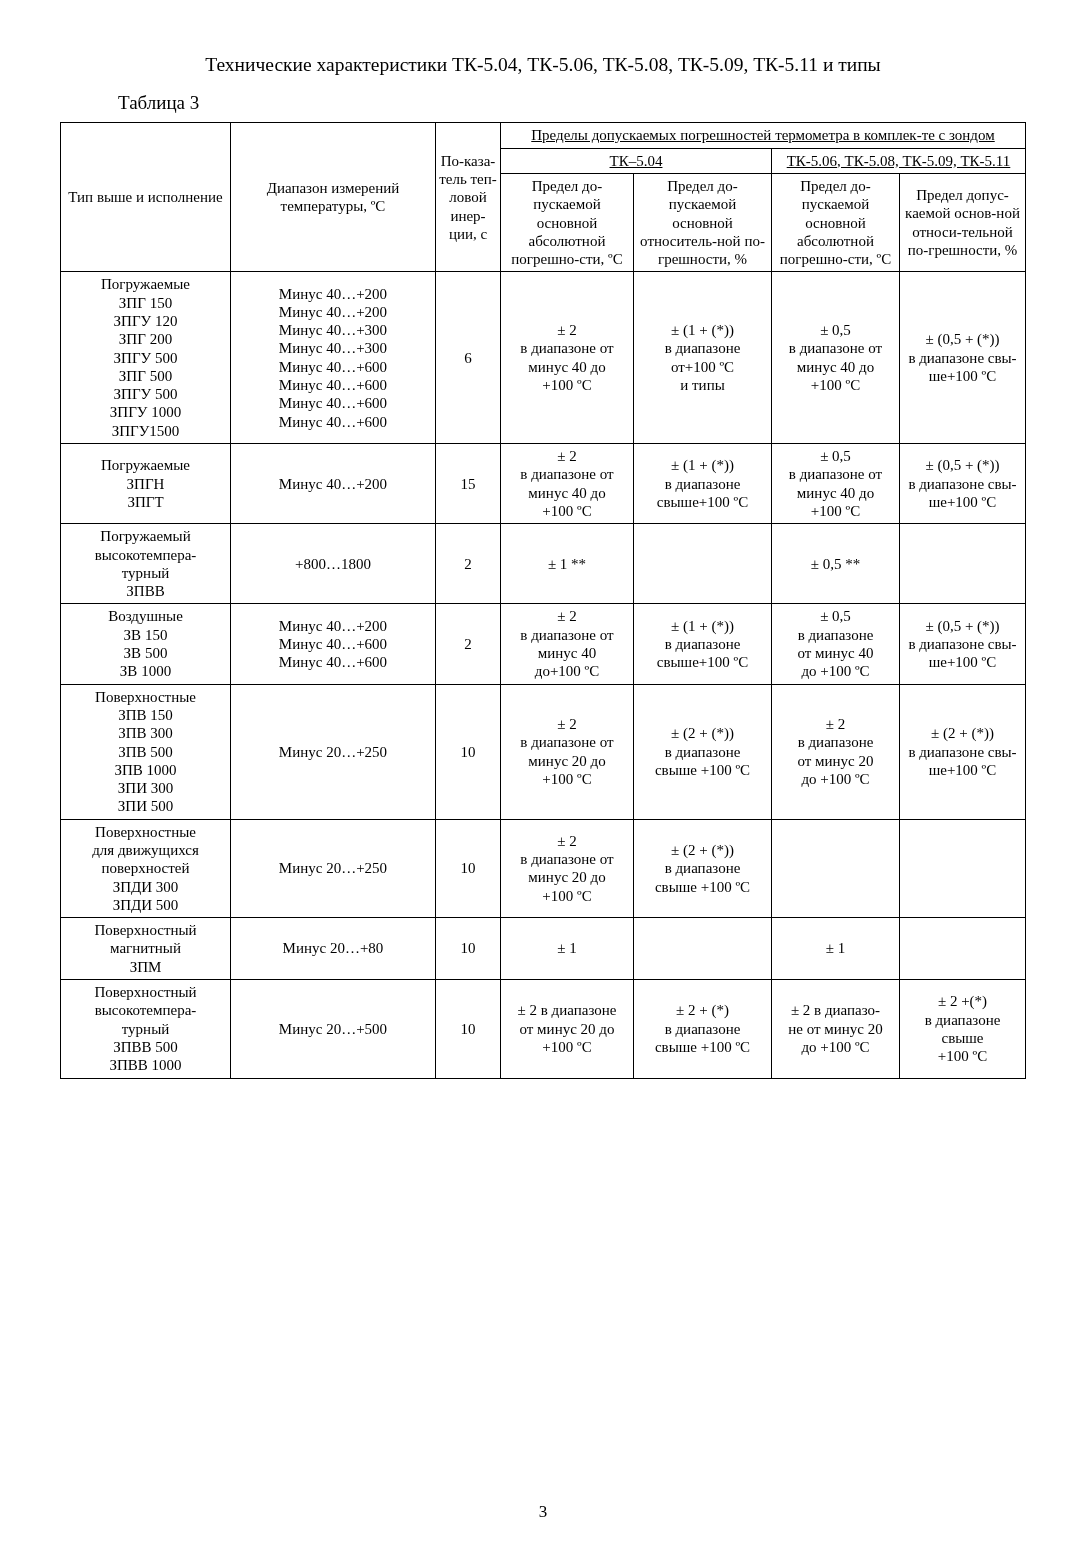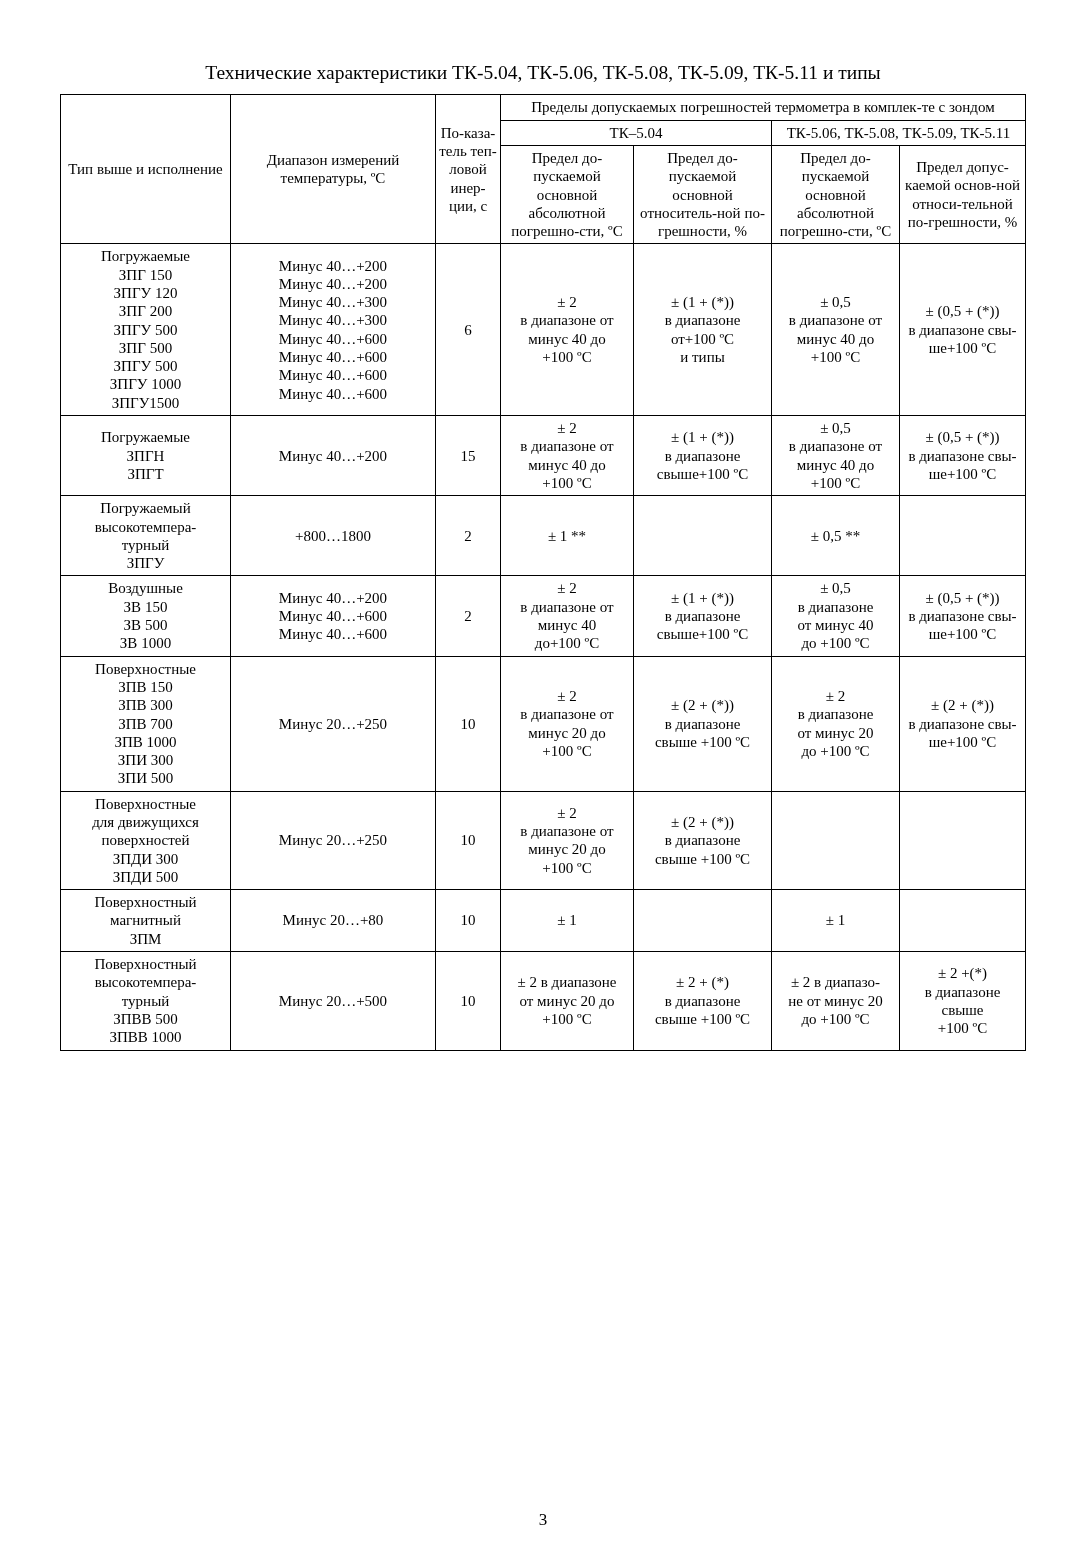--- a/index.html
+++ b/index.html
@@ -15,21 +15,21 @@
     position: relative;
   }
   .page {
     width: 1086px;
     height: 1560px;
     position: relative;
     box-sizing: border-box;
     padding: 0;
   }
   .intro {
-    margin: 8px auto;
+    margin: 0 auto;
     padding-top: 52px;
     width: 880px;
     text-align: center;
     font-size: 19.5px;
     line-height: 1.35;
   }
   .table-caption {
     margin-top: 14px;
     margin-left: 118px;
     font-size: 19px;
@@ -46,20 +46,21 @@
     border: 1px solid #000000;
     vertical-align: middle;
     text-align: center;
     font-weight: normal;
     font-size: 15px;
     line-height: 1.22;
     padding: 3px 3px;
   }
   .hdr-big {
     font-size: 16.5px;
+    text-decoration: underline;
   }
   .hdr-mid {
     font-size: 16.5px;
   }
   .col-type {
     font-size: 16px;
     line-height: 1.3;
   }
   .col-range {
     font-size: 16px;
@@ -83,20 +84,21 @@
 </style>
 </head>
 <body>
 
 <div class="page">
 
   <div class="intro">
     <div>Технические характеристики ТК-5.04, ТК-5.06, ТК-5.08, ТК-5.09, ТК-5.11 и типы</div>
   </div>
 
+  <div class="table-caption">Таблица 3</div>
 
   <table class="main">
     <colgroup>
       <col style="width:170px">
       <col style="width:205px">
       <col style="width:65px">
       <col style="width:133px">
       <col style="width:138px">
       <col style="width:128px">
       <col style="width:126px">
@@ -199,21 +201,21 @@
             <span>± (0,5  + (*))</span>
             <span>в диапазоне свы-</span>
             <span>ше+100 ºС</span>
           </td>
         </tr>
         <tr>
           <td class="col-type lines">
             <span>Погружаемый</span>
             <span>высокотемпера-</span>
             <span>турный</span>
-            <span>ЗПГУ</span>
+            <span>ЗПВВ</span>
           </td>
           <td class="col-range lines">
             <span>+800…1800</span>
           </td>
           <td class="col-inertia">2</td>
           <td class="cell-body lines">
             <span>± 1  **</span>
           </td>
           <td class="cell-body lines">
             <span></span>
@@ -259,21 +261,21 @@
             <span>± (0,5  + (*))</span>
             <span>в диапазоне свы-</span>
             <span>ше+100 ºС</span>
           </td>
         </tr>
         <tr>
           <td class="col-type lines">
             <span>Поверхностные</span>
             <span>ЗПВ 150</span>
             <span>ЗПВ 300</span>
-            <span>ЗПВ 700</span>
+            <span>ЗПВ 500</span>
             <span>ЗПВ 1000</span>
             <span>ЗПИ 300</span>
             <span>ЗПИ 500</span>
           </td>
           <td class="col-range lines">
             <span>Минус 20…+250</span>
           </td>
           <td class="col-inertia">10</td>
           <td class="cell-body lines">
             <span>± 2</span>

